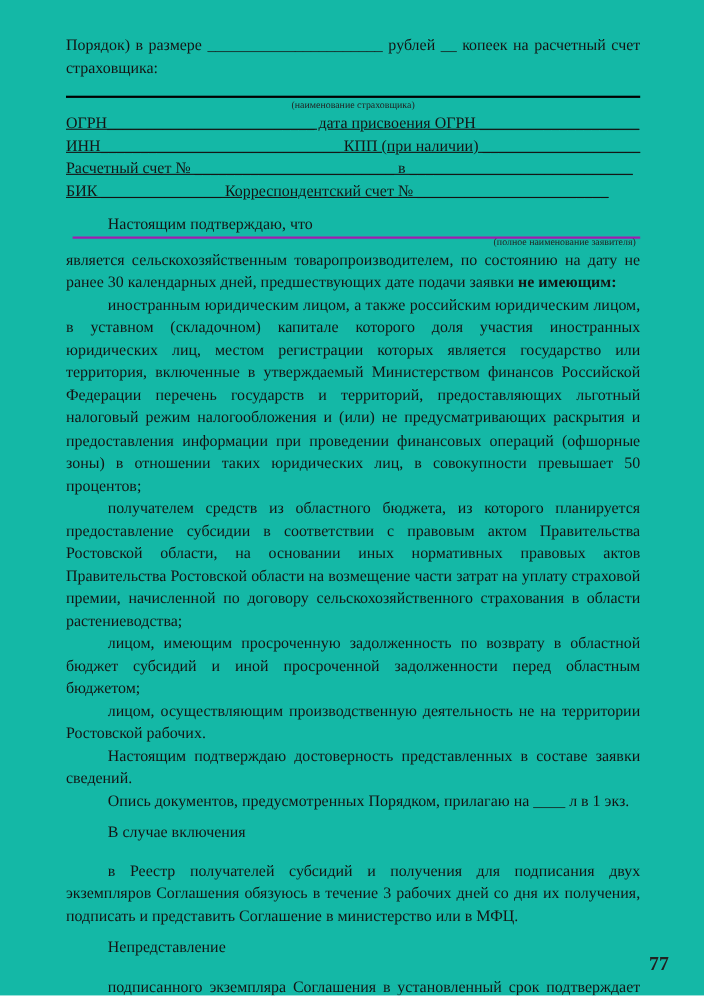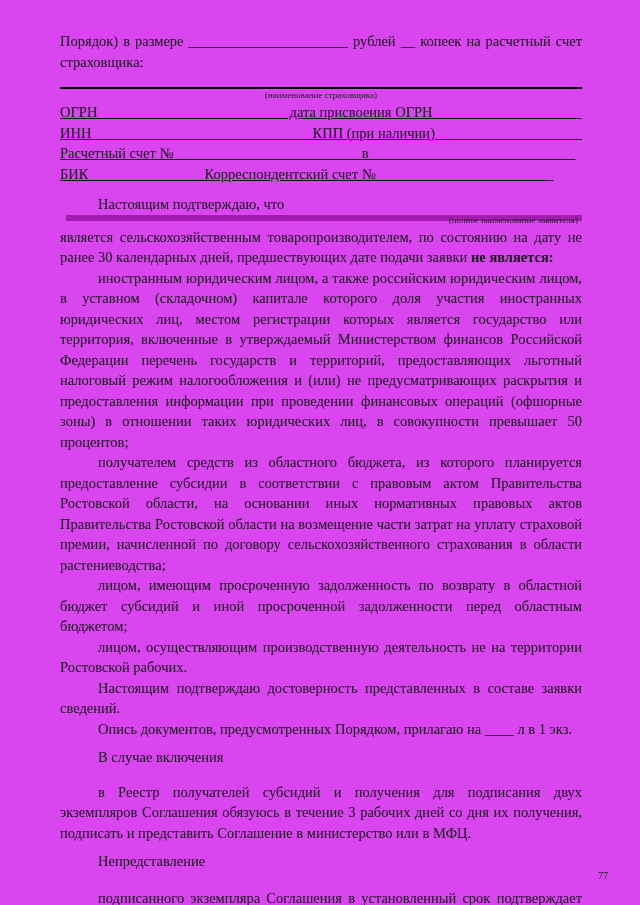--- a/index.html
+++ b/index.html
@@ -1,20 +1,20 @@
 <!DOCTYPE html>
 <html lang="ru"><head>
 <meta charset="utf-8">
 <style>
   html, body { margin: 0; padding: 0; background: #ffffff; }
   .page {
     position: relative;
     width: 640px;
     height: 905px;
-    background: #d946ef;
+    background: #14b8a6;
     font-family: "Liberation Serif", "DejaVu Serif", serif;
     font-size: 14.5px;
     line-height: 20.5px;
     color: #141414;
     overflow: hidden;
   }
   .content {
     position: absolute;
     left: 60px;
     right: 58px;
@@ -51,21 +51,21 @@
   .fill-row {
     display: flex;
     align-items: stretch;
     height: 20.5px;
     flex-direction: column;
   }
   .fill-row .lead { white-space: pre; }
   .indent { padding-left: 38px; }
   .blank {
     position: relative;
-    border-bottom: 6px solid #a21caf;
+    border-bottom: 2px solid #a21caf;
     margin-bottom: 3px;
     margin-left: 6px;
   }
   .blank.grow { flex: 1 1 auto; }
   .blank.w270 { flex: 0 0 270px; }
   .blank.w305 { flex: 0 0 305px; }
   .under-caption {
     position: absolute;
     top: 100%;
     left: 0;
@@ -80,22 +80,23 @@
   .mt8  { margin-top: 8px; }
   .mt10 { margin-top: 10px; }
   .mb12 { margin-bottom: 12px; }
   .mb14 { margin-bottom: 14px; }
   .mb16 { margin-bottom: 16px; }
   b { font-weight: bold; }
   .page-number {
     position: absolute;
     right: 32px;
     bottom: 19px;
-    font-size: 10px;
+    font-size: 18px;
     color: #222;
+    font-weight: bold;
   }
 </style>
 </head>
 <body>
 
 <div class="page">
   <div class="content">
 
     <div class="line-justify-full">Порядок) в размере ______________________ рублей __ копеек на расчетный счет</div>
     <div>страховщика:</div>
@@ -110,21 +111,21 @@
       <div class="bank-line">БИК _______________ Корреспондентский счет № ________________________</div>
     </div>
 
     <div class="fill-row mt10 mb12">
       <span class="lead indent">Настоящим подтверждаю, что</span>
       <span class="blank grow">
         <span class="under-caption right">(полное наименование заявителя)</span>
       </span>
     </div>
 
-    <p class="no-indent"><span>является сельскохозяйственным товаропроизводителем, по состоянию на дату не ранее 30 календарных дней, предшествующих дате подачи заявки </span><b>не является:</b></p>
+    <p class="no-indent"><span>является сельскохозяйственным товаропроизводителем, по состоянию на дату не ранее 30 календарных дней, предшествующих дате подачи заявки </span><b>не имеющим:</b></p>
 
     <p>иностранным юридическим лицом, а также российским юридическим лицом, в уставном (складочном) капитале которого доля участия иностранных юридических лиц, местом регистрации которых является государство или территория, включенные в утверждаемый Министерством финансов Российской Федерации перечень государств и территорий, предоставляющих льготный налоговый режим налогообложения и (или) не предусматривающих раскрытия и предоставления информации при проведении финансовых операций (офшорные зоны) в отношении таких юридических лиц, в совокупности превышает 50 процентов;</p>
     <p>получателем средств из областного бюджета, из которого планируется предоставление субсидии в соответствии с правовым актом Правительства Ростовской области, на основании иных нормативных правовых актов Правительства Ростовской области на возмещение части затрат на уплату страховой премии, начисленной по договору сельскохозяйственного страхования в области растениеводства;</p>
     <p>лицом, имеющим просроченную задолженность по возврату в областной бюджет субсидий и иной просроченной задолженности перед областным бюджетом;</p>
     <p>лицом, осуществляющим производственную деятельность не на территории Ростовской рабочих.</p>
 
     <p>Настоящим подтверждаю достоверность представленных в составе заявки сведений.</p>
     <p>Опись документов, предусмотренных Порядком, прилагаю на ____ л в 1 экз.</p>
 
     <div class="fill-row mt8 mb14">

